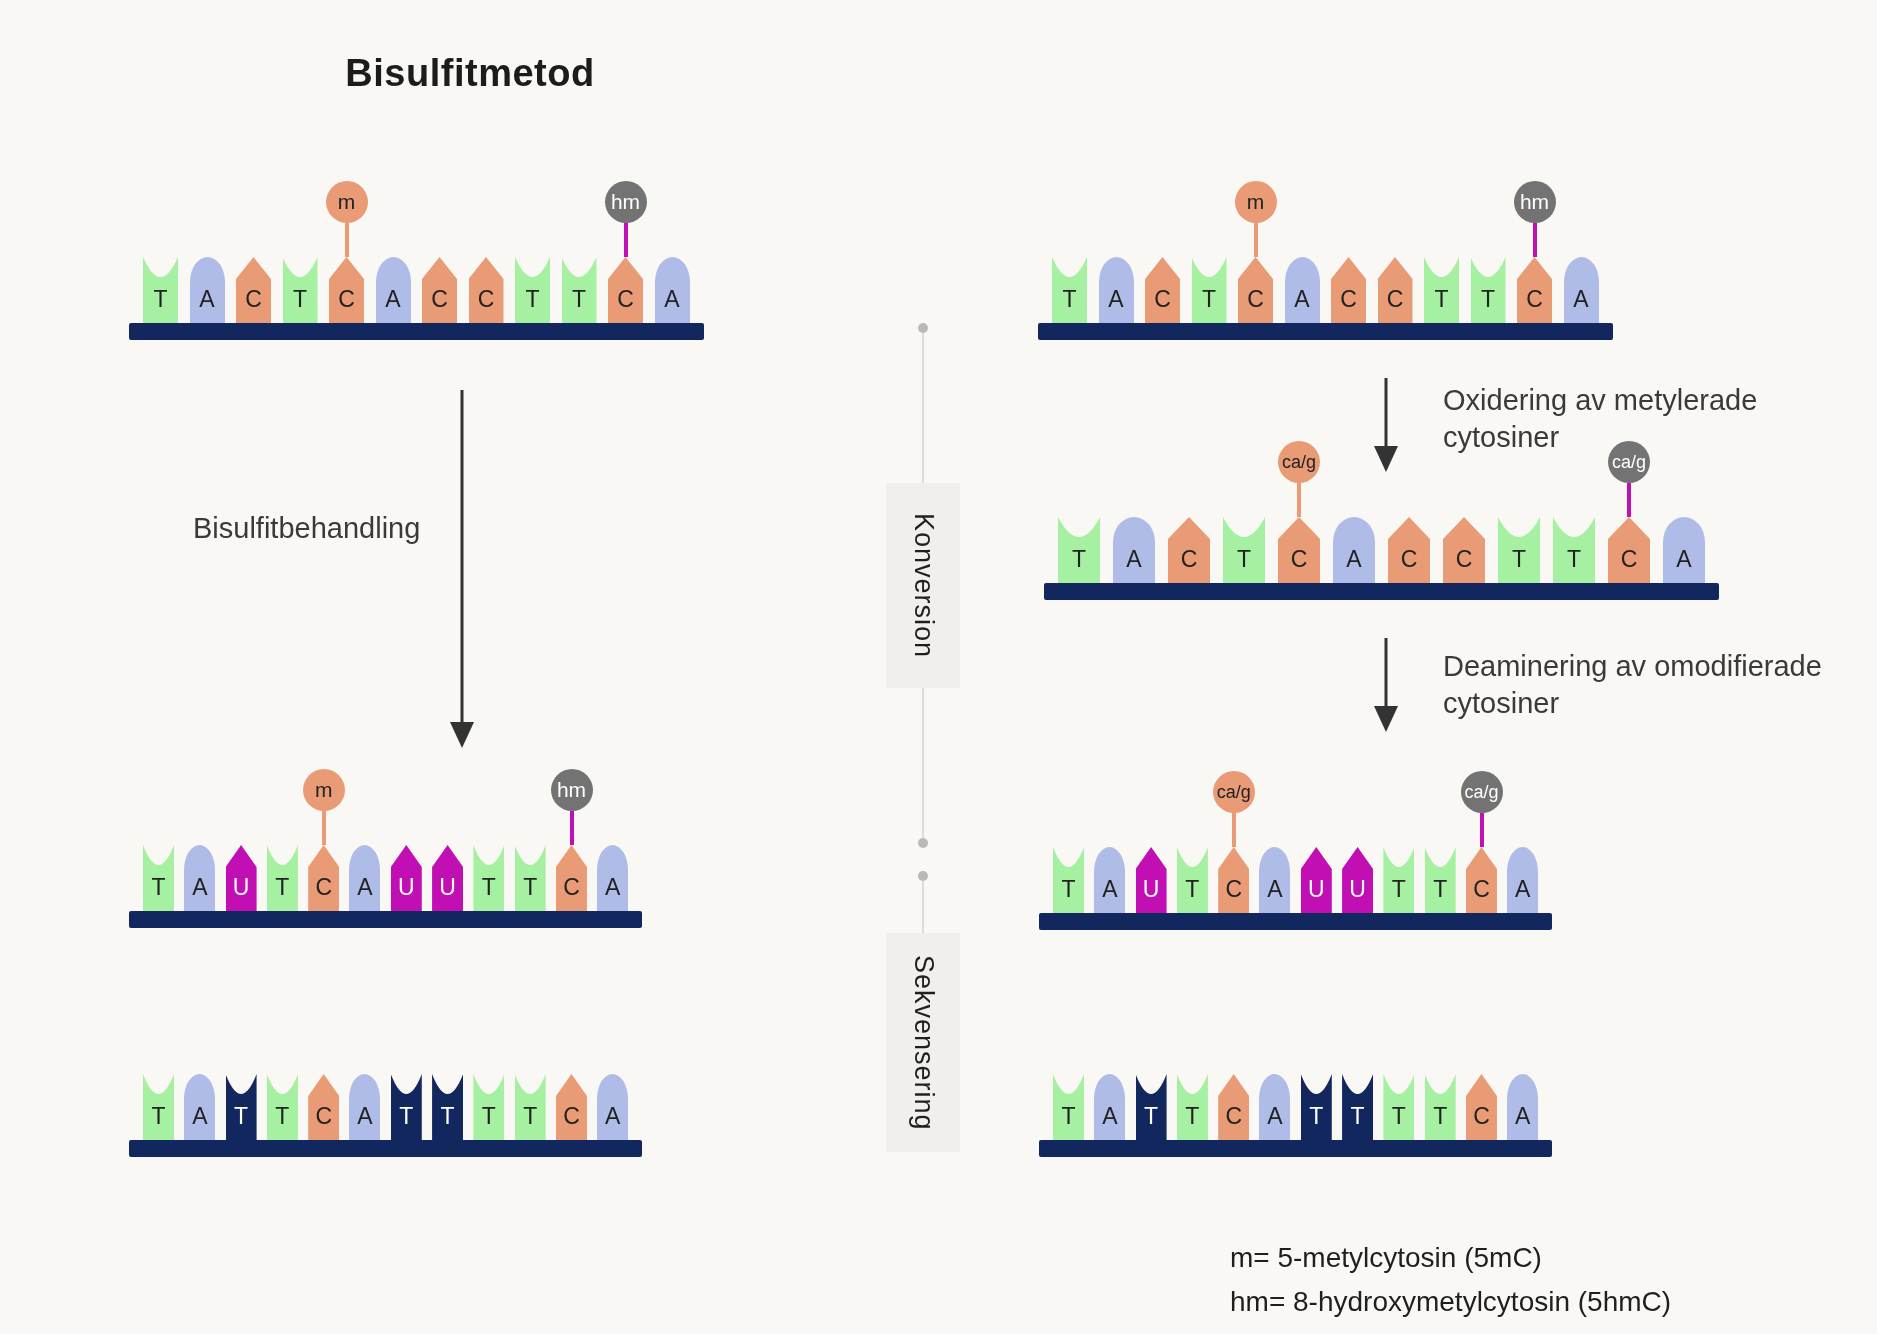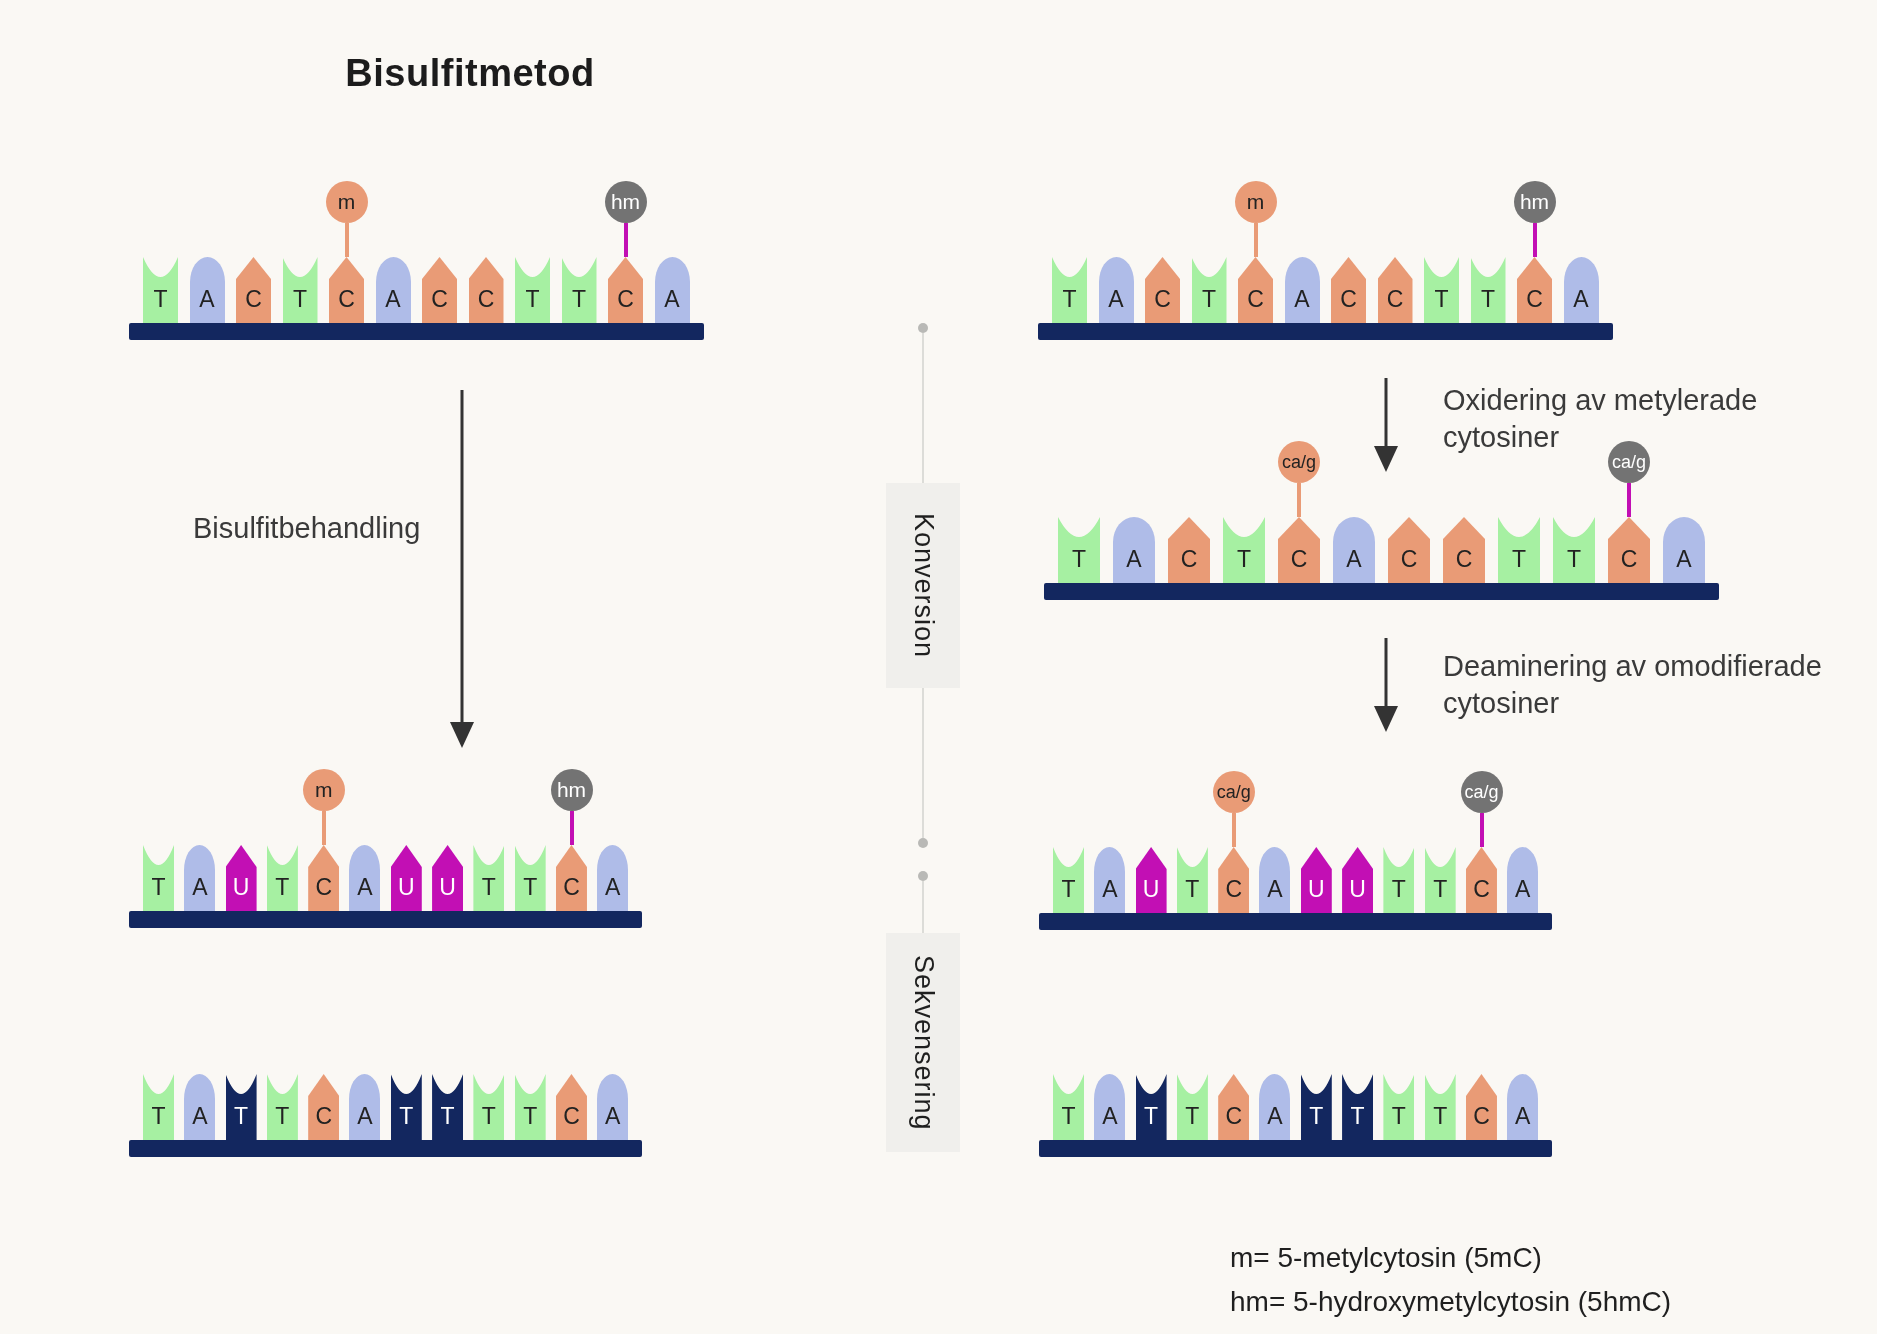--- a/index.html
+++ b/index.html
@@ -96,21 +96,21 @@
   <div class="div-line" style="left:922px;top:688px;height:150px;"></div>
   <div class="div-dot" style="left:918px;top:838px;"></div>
   <div class="div-dot" style="left:918px;top:871px;"></div>
   <div class="div-line" style="left:922px;top:881px;height:52px;"></div>
   <div class="div-box" style="left:886px;top:933px;width:74px;height:219px;">
     <span>Sekvensering</span>
   </div>
 
   <div class="legend" style="left:1230px;top:1228px;margin-top:8px;">
     <div>m= 5-metylcytosin (5mC)</div>
-    <div>hm= 5-hydroxymetylcytosin (5hmC)</div>
+    <div>hm= 8-hydroxymetylcytosin (5hmC)</div>
   </div>
 
 <div class="strand" style="left: 129px; top: 257px; width: 574.5px; height: 100px;">
       <div class="backbone"></div>
       <div class="tiles" style="left: 14px; gap: 11.5px;">
         <div class="tile tT" style="width: 35px; clip-path: path(&quot;M 0 0 Q 17.5 40 35 0 L 35 66 L 0 66 Z&quot;);">
           <span>T</span>
         </div>
         <div class="tile tA" style="width: 35px; border-radius: 17.5px 17.5px 0px 0px / 25px 25px 0px 0px;">
           <span>A</span>

